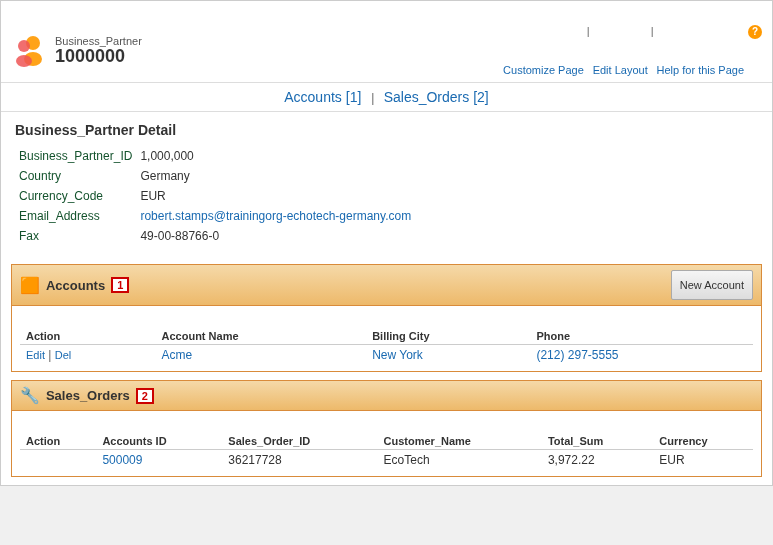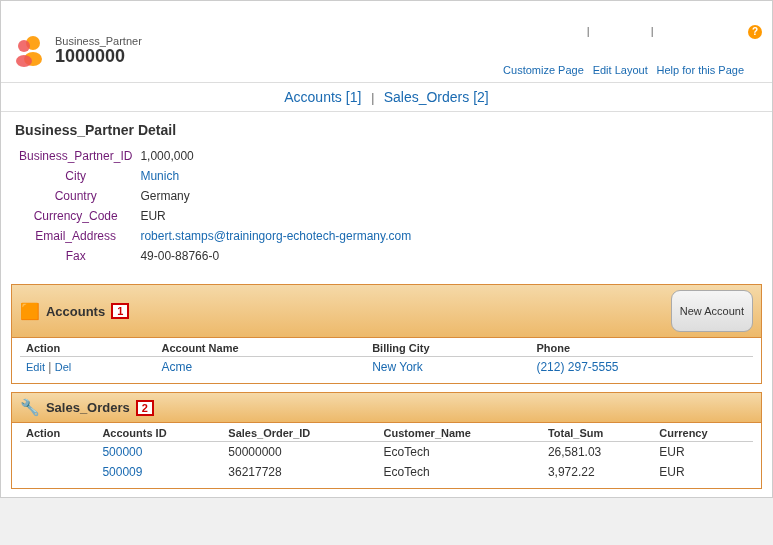--- a/index.html
+++ b/index.html
@@ -109,22 +109,22 @@
     }
     .detail-table {
       width: 100%;
       border-collapse: collapse;
     }
     .detail-table td {
       padding: 3px 4px;
       vertical-align: top;
     }
     .detail-label {
-      text-align: center;
-      color: #701a75;
+      text-align: left;
+      color: #14532d;
       width: 120px;
       font-weight: normal;
       white-space: nowrap;
     }
     .detail-value {
       color: #333;
       padding-left: 10px;
     }
     .detail-value a {
       color: #1a6ab1;
@@ -162,34 +162,34 @@
       min-width: 18px;
       text-align: center;
       background: #fff;
     }
     .section-header-actions {
       margin-left: auto;
     }
     .btn-new {
       background: linear-gradient(to bottom, #f5f5f5, #ddd);
       border: 1px solid #aaa;
-      border-radius: 9px;
-      padding: 14px 8px;
+      border-radius: 2px;
+      padding: 8px 8px;
       font-size: 11px;
       cursor: pointer;
       color: #333;
     }
     
     .data-table {
       width: 100%;
       border-collapse: collapse;
       padding: 6px;
     }
     .data-table-wrap {
-      padding: 0 8px 6px 8px;
+      padding: 20px 8px 6px 8px;
     }
     .data-table th {
       text-align: left;
       font-weight: bold;
       color: #333;
       font-size: 11px;
       padding: 4px 6px 2px 6px;
       border-bottom: 1px solid #ccc;
     }
     .data-table td {
@@ -255,26 +255,20 @@
 
   <div class="detail-section">
     <div class="detail-title">Business_Partner Detail</div>
     <table class="detail-table">
       <tbody>
           <tr>
         <td class="detail-label">Business_Partner_ID</td>
         <td class="detail-value">1,000,000</td>
       </tr>
       <tr>
-        <td class="detail-label">City</td>
-        <td class="detail-value">
-          <a>Munich</a>
-        </td>
-      </tr>
-      <tr>
         <td class="detail-label">Country</td>
         <td class="detail-value">Germany</td>
       </tr>
       <tr>
         <td class="detail-label">Currency_Code</td>
         <td class="detail-value">EUR</td>
       </tr>
       <tr>
         <td class="detail-label">Email_Address</td>
         <td class="detail-value">
@@ -345,30 +339,20 @@
             <th>Sales_Order_ID</th>
             <th>Customer_Name</th>
             <th>Total_Sum</th>
             <th>Currency</th>
           </tr>
         </thead>
         <tbody>
           <tr>
             <td></td>
             <td>
-              <a>500000</a>
-            </td>
-            <td>50000000</td>
-            <td>EcoTech</td>
-            <td>26,581.03</td>
-            <td>EUR</td>
-          </tr>
-          <tr>
-            <td></td>
-            <td>
               <a>500009</a>
             </td>
             <td>36217728</td>
             <td>EcoTech</td>
             <td>3,972.22</td>
             <td>EUR</td>
           </tr>
         </tbody>
       </table>
     </div>

